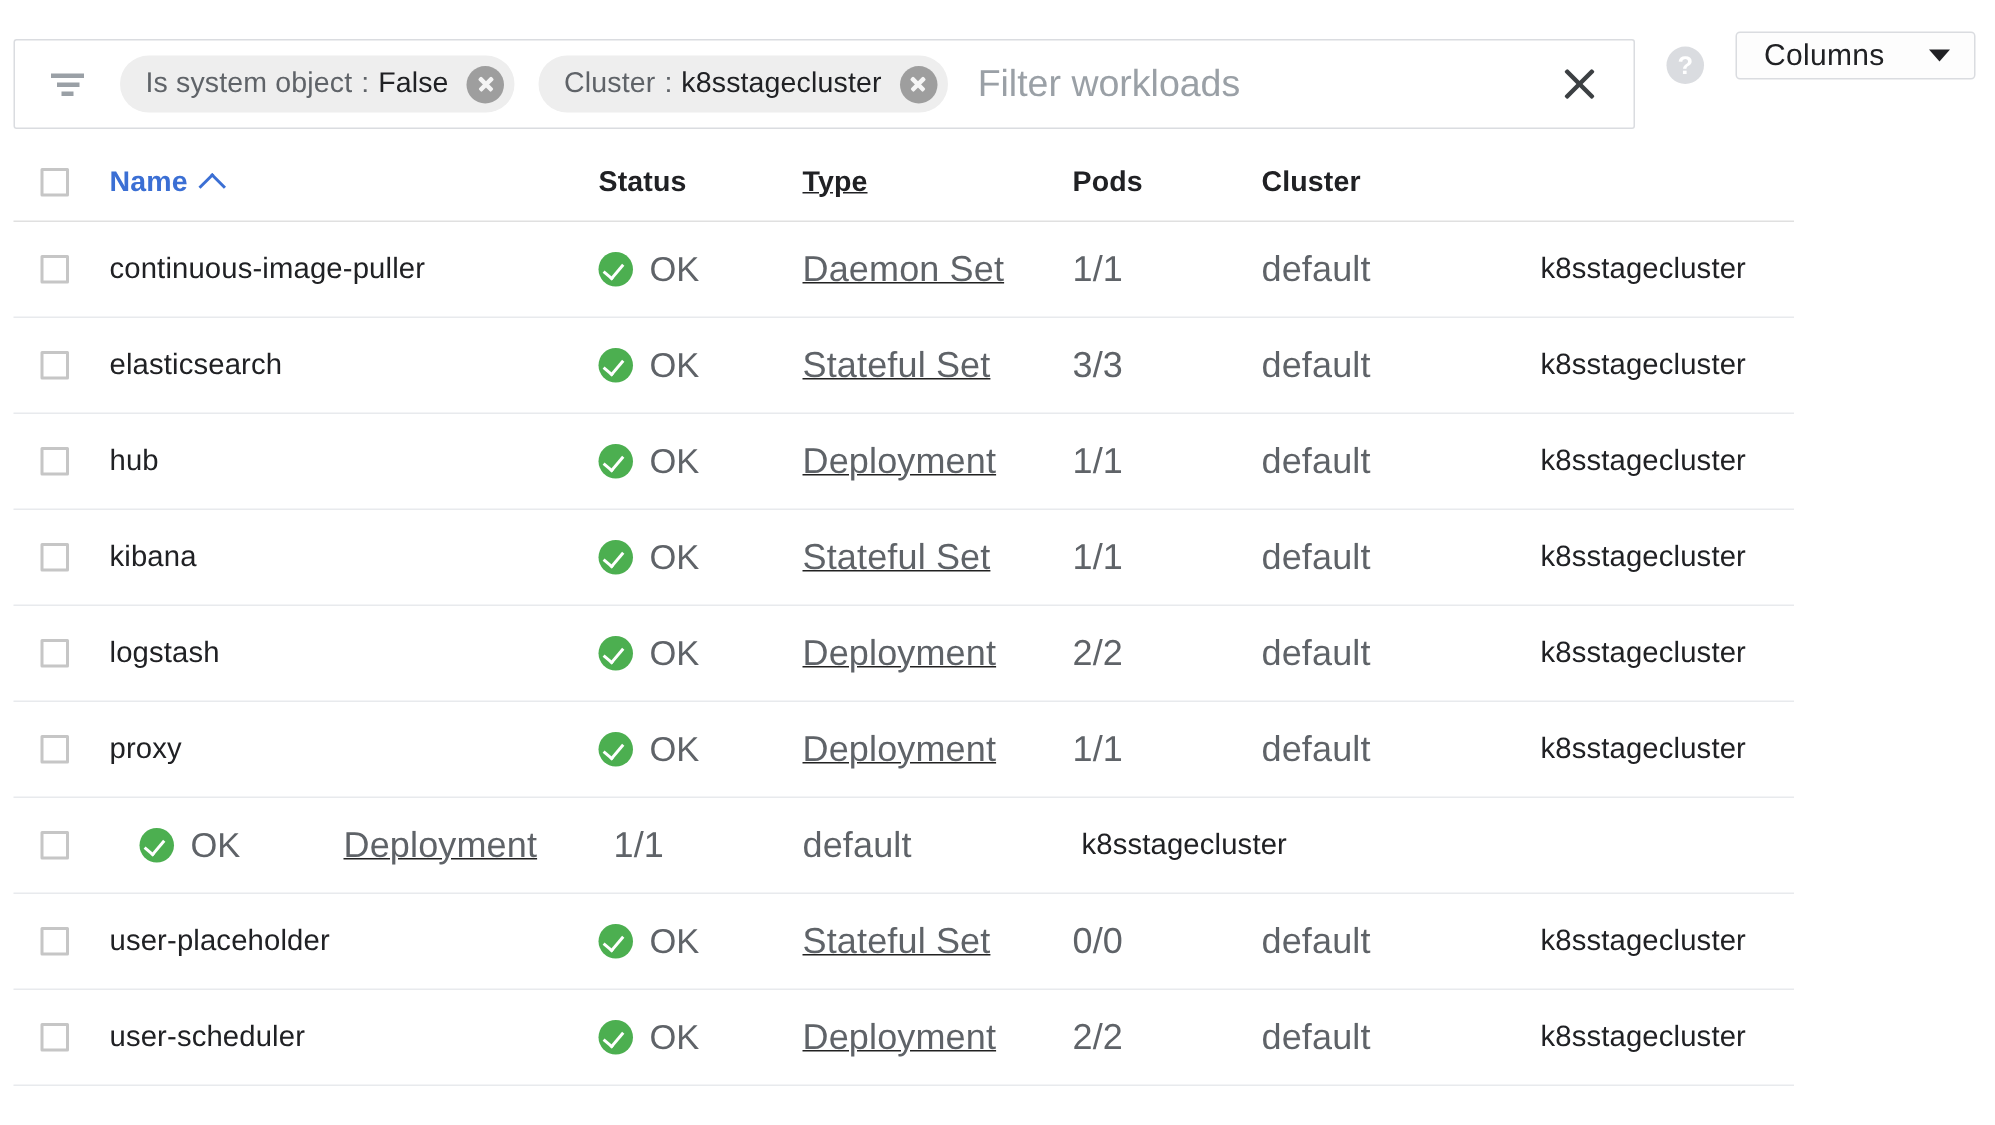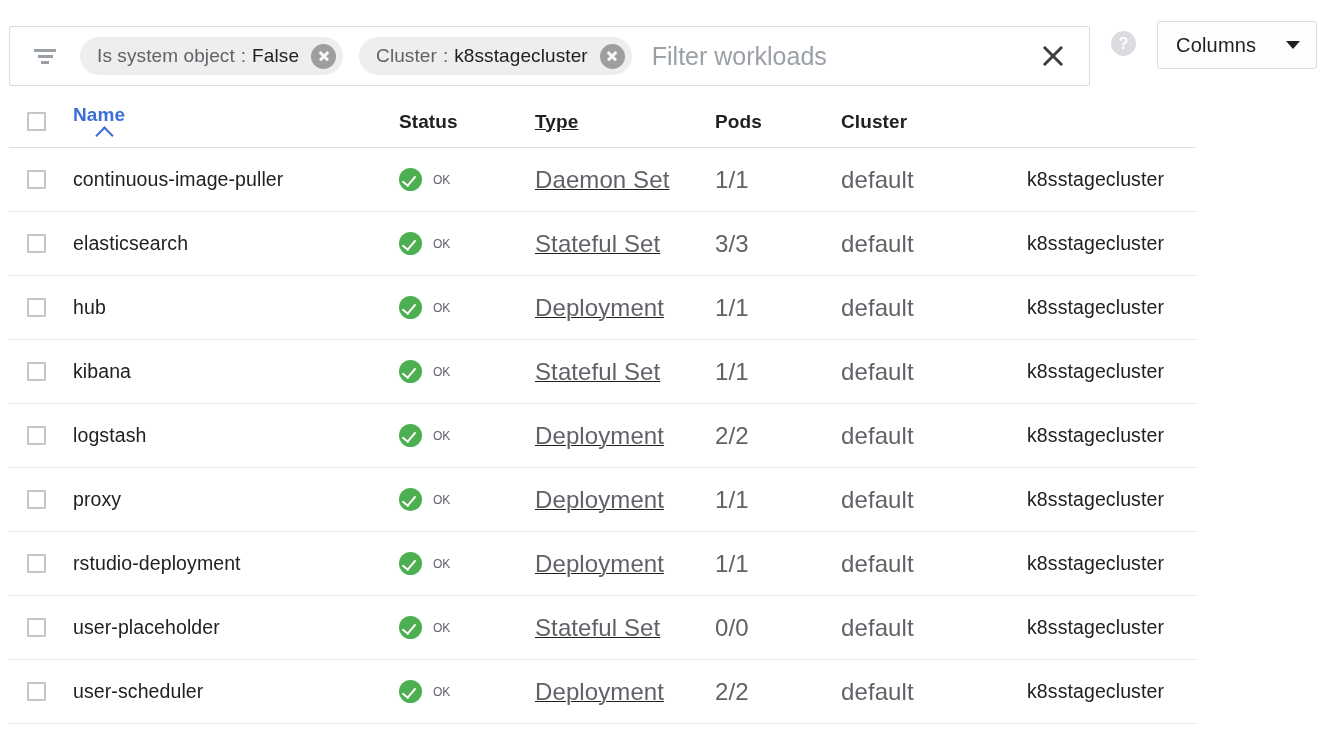--- a/index.html
+++ b/index.html
@@ -164,21 +164,21 @@
     text-align: center;
     cursor: pointer;
     user-select: none;
   }
 
   .columns-btn {
     position: absolute;
     left: 1157px;
     top: 21px;
     width: 160px;
-    height: 48px;
+    height: 32px;
     box-sizing: border-box;
     border: 1px solid #dadce0;
     border-radius: 3px;
     background: #fdfdfd;
     display: flex;
     align-items: center;
     justify-content: space-between;
     padding: 0 16px 0 18px;
     cursor: pointer;
   }
@@ -239,21 +239,20 @@
     font-size: 19px;
     font-weight: bold;
     color: #202124;
     letter-spacing: 0.1px;
   }
   .th.sortable {
     color: #3b6fd4;
     cursor: pointer;
     display: inline-flex;
     align-items: center;
-    flex-direction: column;
   }
   .sort-caret {
     display: inline-block;
     margin-left: 10px;
     width: 11px;
     height: 11px;
     border-left: 2.2px solid #3b6fd4;
     border-top: 2.2px solid #3b6fd4;
     transform: rotate(45deg);
     position: relative;
@@ -291,21 +290,21 @@
     position: absolute;
     left: 6px;
     top: 5px;
     width: 6px;
     height: 11px;
     border-right: 2.6px solid #ffffff;
     border-bottom: 2.6px solid #ffffff;
     transform: rotate(40deg);
   }
   .status-text {
-    font-size: 12px;
+    font-size: 23px;
     color: #5f6368;
   }
 </style>
 </head>
 <body>
 
 <div class="filterbar-wrap">
 
   <div class="filter-box">
 
@@ -442,21 +441,20 @@
         </div>
         <div class="c-type"><span class="cell-muted">Deployment</span></div>
         <div class="c-pods"><span class="cell-muted">1/1</span></div>
         <div class="c-ns"><span class="cell-muted">default</span></div>
         <div class="c-cluster"><span class="cell-strong">k8sstagecluster</span></div>
       </div>
       <div class="row">
         <div class="c-check">
           <span class="chkbox"></span>
         </div>
-        <div class="c-name"><span class="cell-name">rstudio-deployment</span></div>
         <div class="c-status">
           <span class="status-icon"></span>
           <span class="status-text">OK</span>
         </div>
         <div class="c-type"><span class="cell-muted">Deployment</span></div>
         <div class="c-pods"><span class="cell-muted">1/1</span></div>
         <div class="c-ns"><span class="cell-muted">default</span></div>
         <div class="c-cluster"><span class="cell-strong">k8sstagecluster</span></div>
       </div>
       <div class="row">

